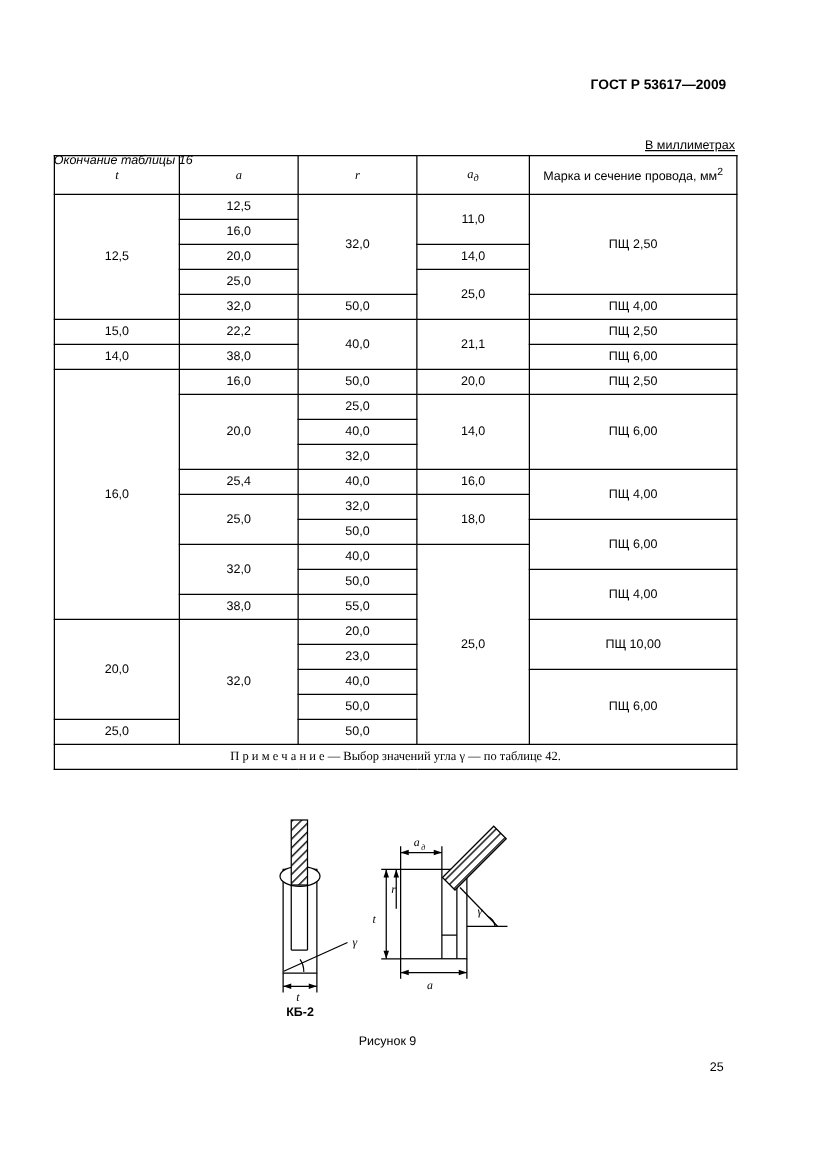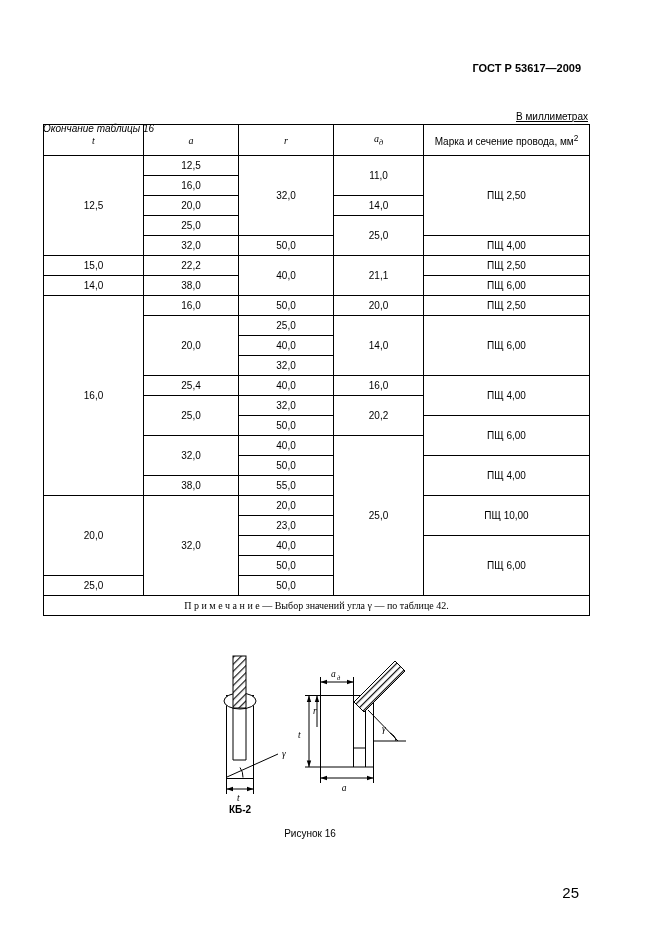--- a/index.html
+++ b/index.html
@@ -47,22 +47,22 @@
   td.note-cell {
     text-align: left; padding-left: 22px;
     font-size: 9.5px; height: 21px; font-family: Liberation Serif, serif;
   }
   .figure-wrap { position: absolute; top: 650px; left: 190px; }
   .figure-caption {
     position: absolute; top: 828px; left: 0; width: 620px;
     text-align: center; font-size: 10px;
   }
   .page-number {
-    position: absolute; top: 884px; right: 82px;
-    font-size: 15px;
+    position: absolute; top: 849px; right: 82px;
+    font-size: 10px;
   }
   svg text {
     font-family: "Liberation Serif", serif;
     font-style: italic; font-size: 9.5px; fill: #000;
   }
   svg text.type-lbl {
     font-family: "Liberation Sans", sans-serif;
     font-style: normal; font-weight: bold; font-size: 10px;
   }
   svg text.small-sub { font-size: 6.5px; }
@@ -148,21 +148,21 @@
     </tr>
     <tr>
       <td>25,4</td>
       <td>40,0</td>
       <td>16,0</td>
       <td rowspan="2">ПЩ 4,00</td>
     </tr>
     <tr>
       <td rowspan="2">25,0</td>
       <td>32,0</td>
-      <td rowspan="2">20,2</td>
+      <td rowspan="2">18,0</td>
     </tr>
     <tr>
       <td>50,0</td>
       <td rowspan="2">ПЩ 6,00</td>
     </tr>
     <tr>
       <td rowspan="2">32,0</td>
       <td>40,0</td>
       <td rowspan="8">25,0</td>
     </tr>
@@ -270,16 +270,16 @@
       </g>
       <text x="141" y="27">a</text>
       <text x="147" y="30" class="small-sub">д</text>
       <text x="123" y="64">r</text>
       <text x="108" y="88">t</text>
       <text x="192" y="82">γ</text>
       <text x="154" y="141" text-anchor="middle">a</text>
     </svg>
   </div>
 
-  <div class="figure-caption">Рисунок 16</div>
+  <div class="figure-caption">Рисунок 9</div>
   <div class="page-number">25</div>
 
 </div>
 
 </body></html>

